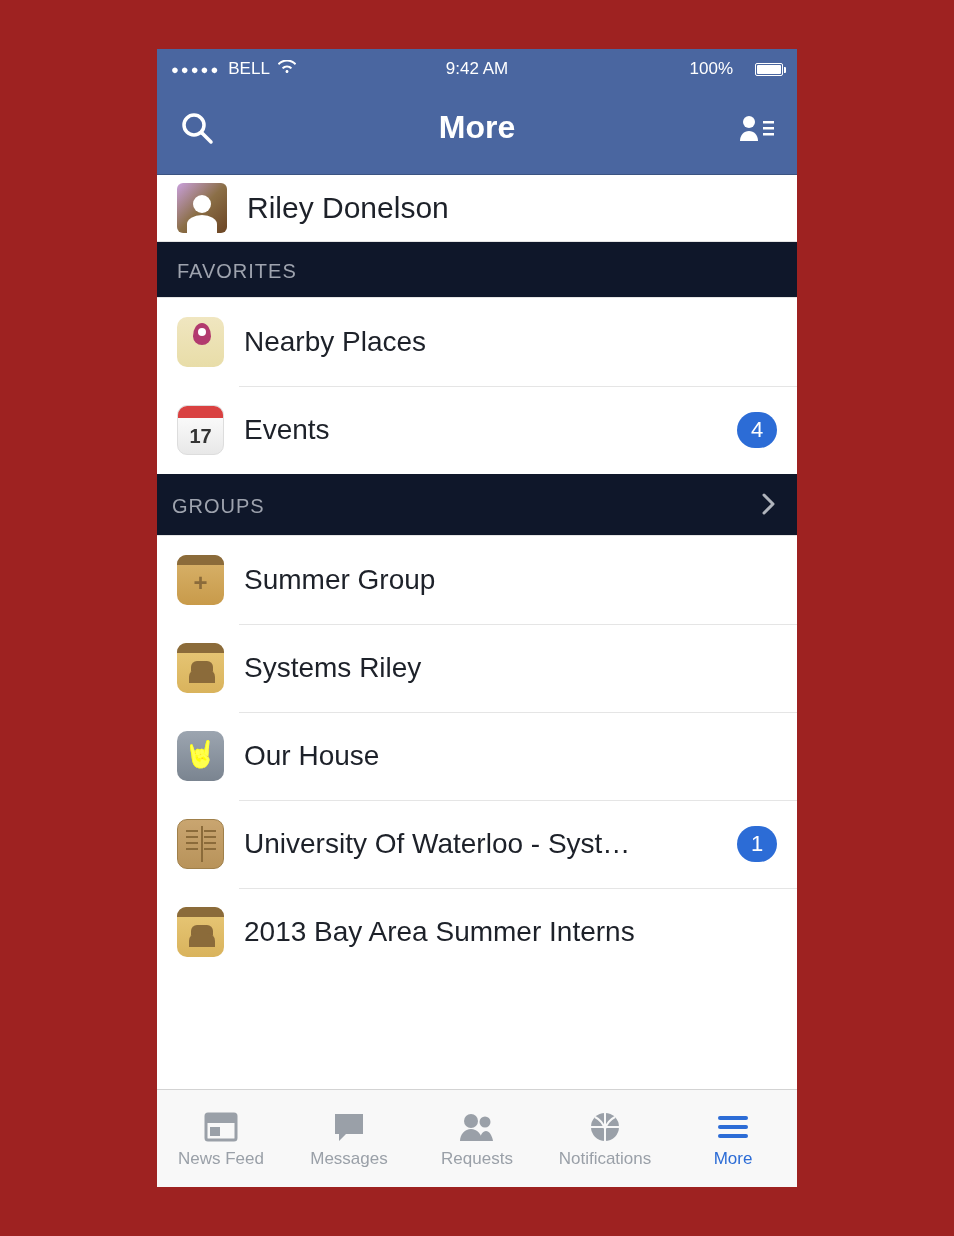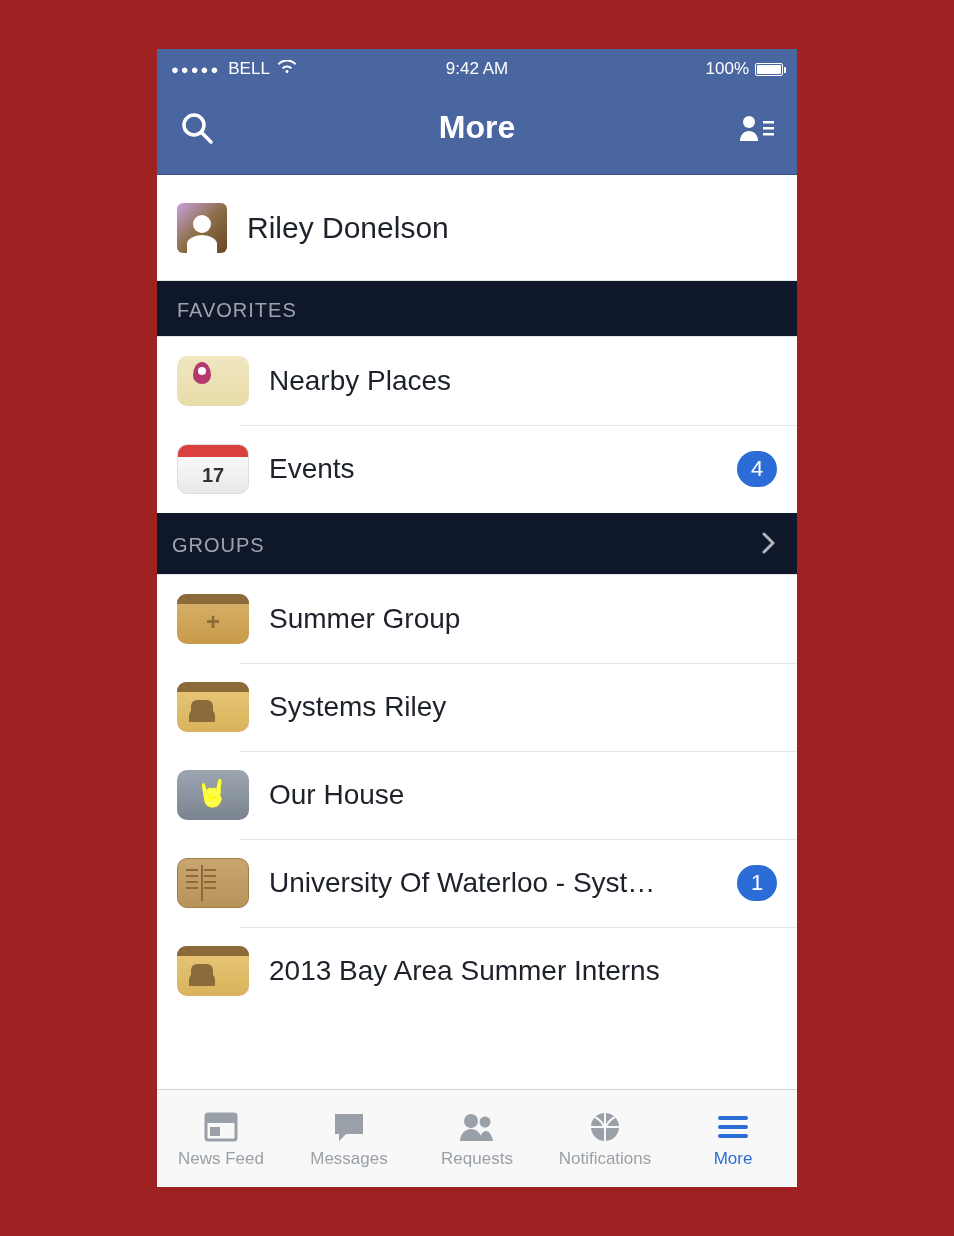--- a/index.html
+++ b/index.html
@@ -26,21 +26,21 @@
     color: #fff;
     height: 40px;
     display: flex;
     align-items: center;
     padding: 0 14px;
     font-size: 17px;
   }
   .statusbar .left { display:flex; align-items:center; gap:8px; flex:1;}
   .statusbar .dots { letter-spacing: 2px; font-size: 13px;}
   .statusbar .center { flex:1; text-align:center; font-weight:500; }
-  .statusbar .right { flex:1; text-align:right; display:flex; align-items:center; justify-content:flex-end; gap:6px;}
+  .statusbar .right { flex:1; text-align:right; display:flex; align-items:center; justify-content:flex-end; gap:22px;}
   .battery {
     width: 28px; height: 13px; border: 1.5px solid #fff; border-radius: 2px;
     position: relative; display:inline-block;
   }
   .battery::after { content:""; position:absolute; right:-4px; top:3px; width:2.5px; height:6px; background:#fff; border-radius:0 1px 1px 0;}
   .battery .fill { position:absolute; left:1px; top:1px; bottom:1px; right:1px; background:#fff; border-radius:1px;}
   
   .navhead {
     background: #4a66a0;
     color: #fff;
@@ -48,21 +48,21 @@
     display: flex;
     align-items: center;
     padding: 0 18px 8px 18px;
     border-bottom: 1px solid #3b5381;
   }
   .navhead .title { flex:1; text-align:center; font-size: 32px; font-weight:600; }
   .navhead .iconbtn { width:44px; height:44px; display:flex; align-items:center; justify-content:center;}
   
   .content { flex:1; overflow:hidden; background:#fff; }
   .profile-row {
-    display:flex; align-items:center; height:106px; padding:0 20px; background:#fff;
+    display:flex; align-items:center; height:67px; padding:0 20px; background:#fff;
     border-bottom:1px solid #e5e5e5;
   }
   .profile-row .avatar {
     width:50px; height:50px; border-radius:6px; margin-right:20px;
     background: linear-gradient(135deg,#c9a0dc 0%, #8b6f47 50%, #6b4423 100%);
     position:relative; overflow:hidden;
   }
   .profile-row .avatar::after{content:"";position:absolute;top:12px;left:16px;width:18px;height:18px;background:#fff;border-radius:50%;}
   .profile-row .avatar::before{content:"";position:absolute;bottom:0;left:10px;width:30px;height:18px;background:#fff;border-radius:50% 50% 0 0;}
   .profile-row .name { font-size:30px; font-weight:400; color:#1d2129;}
@@ -73,21 +73,21 @@
   }
   .section-header.clickable { justify-content:space-between;padding-left:15px;}
   .chev { color:#b0b4bc; }
   .row {
     display:flex; align-items:center; height:88px; padding:4px 20px; background:#fff;
   }
   .row + .row { position:relative;}
   .row + .row::before{
     content:""; position:absolute; top:0; left:82px; right:0; height:1px; background:#e5e5e5;
   }
-  .row .icon { width:72px; height:50px; margin-right:20px; border-radius:10px; display:flex; align-items:center; justify-content:center; flex-shrink:0;}
+  .row .icon { width:47px; height:50px; margin-right:20px; border-radius:10px; display:flex; align-items:center; justify-content:center; flex-shrink:0;}
   .row .label { font-size:28px; color:#1d2129; flex:1; white-space:nowrap; overflow:hidden; text-overflow:ellipsis;}
   .row .badge {
     background:#2c6cd6; color:#fff; border-radius:20px; min-width:40px; height:36px;
     display:flex; align-items:center; justify-content:center; font-size:22px; padding:0 12px;
   }
   
   .tabbar {
     height:98px; border-top:1px solid #d3d3d3; display:flex; background:#f8f8f8;
   }
   .tab { flex:1; display:flex; flex-direction:column; align-items:center; justify-content:center; gap:4px;}

